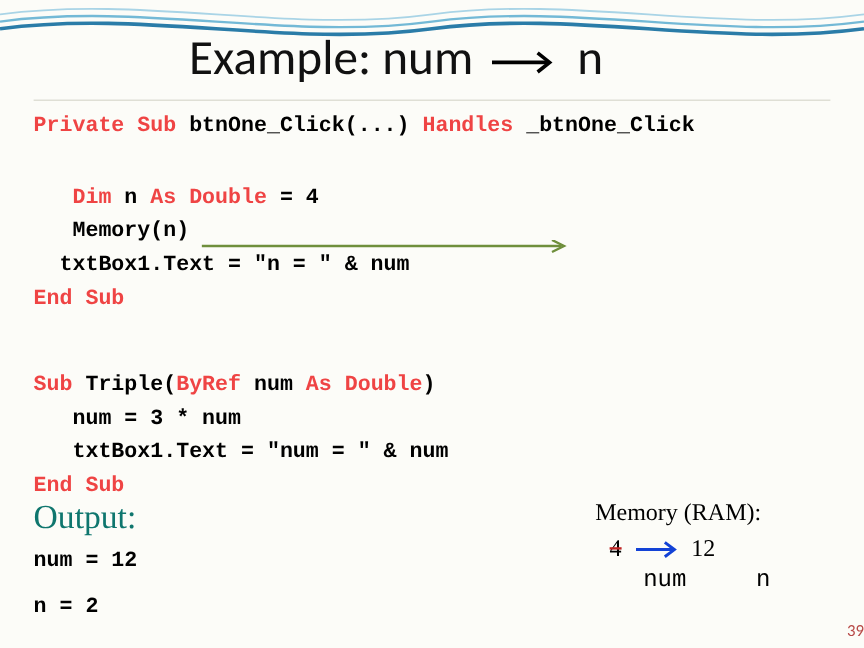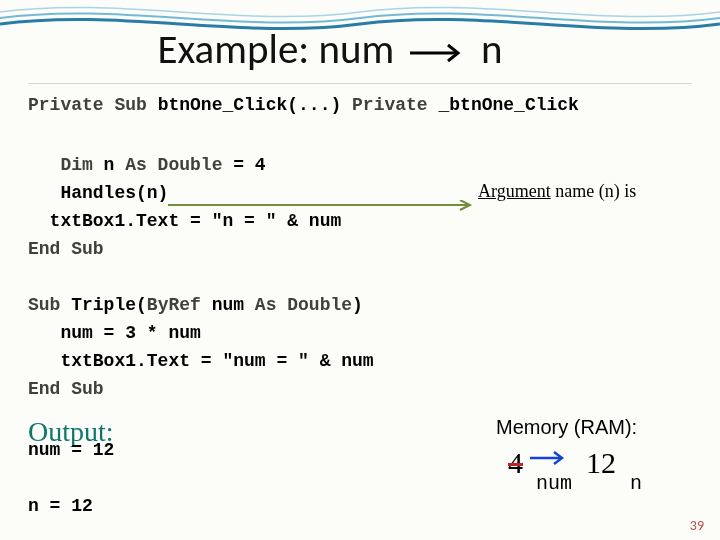--- a/index.html
+++ b/index.html
@@ -36,53 +36,53 @@
   .code {
     position: absolute;
     left: 28px;
     font-family: "Courier New", monospace;
     font-size: 18px;
     font-weight: bold;
     line-height: 1.55;
     color: #000;
     white-space: pre;
   }
-  .kw { color: #404040; }
+  .kw { color: #ef4444; }
   .line1 { top: 92px; }
   .block1 { top: 152px; }
-  .block2 { top: 292px; }
+  .block2 { top: 308px; }
   .callout {
     position: absolute;
     top: 180px; left: 478px; width: 230px;
     font-family: "Times New Roman", serif;
     font-size: 18px;
     text-align: justify;
     line-height: 1.25;
   }
   .callout .u { text-decoration: underline; }
   .callout-arrow-svg { position:absolute; top:200px; left:168px; pointer-events:none; }
   .output-heading {
     position: absolute;
     top: 416px; left: 28px;
     font-family: "Times New Roman", serif;
     font-size: 28px;
     color: #0f766e;
   }
-  .output-line1 { position:absolute; top:440px; left:28px; font-family:"Courier New",monospace; font-size:18px; font-weight:bold; }
+  .output-line1 { position:absolute; top:458px; left:28px; font-family:"Courier New",monospace; font-size:18px; font-weight:bold; }
   .output-line2 { position:absolute; top:496px; left:28px; font-family:"Courier New",monospace; font-size:18px; font-weight:bold; }
   .mem-heading {
     position:absolute; top:416px; left:496px;
-    font-family:Liberation Sans, sans-serif; font-size:20px;
+    font-family:Liberation Serif, serif; font-size:20px;
   }
-  .mem-row1 { position:absolute; top:446px; left:508px; font-family:"Times New Roman",serif; font-size:30px; }
+  .mem-row1 { position:absolute; top:446px; left:508px; font-family:"Times New Roman",serif; font-size:20px; }
   .mem-row1 .strike { text-decoration: line-through; text-decoration-color: #c02424; }
   .mem-row2 { position:absolute; top:472px; left:508px; font-family:Liberation Mono, monospace; font-size:20px;margin-left:28px; }
   .mem-arrow-svg { position:absolute; top:448px; left:530px; pointer-events:none; }
   .pagenum {
-    position:absolute; bottom:6px; right:16px;
+    position:absolute; bottom:6px; right:0;
     font-family:Calibri,Arial,sans-serif; font-size:14px; color:#b84a48;
   }
 </style>
 </head>
 <body>
 
 <svg class="wave-container" viewBox="0 0 720 40" preserveAspectRatio="none">
   <path d="M0,18 C120,2 240,34 360,18 C480,2 600,34 720,18" stroke="#73b9d6" stroke-width="2" fill="none"></path>
   <path d="M0,24 C120,8 240,40 360,24 C480,8 600,40 720,24" stroke="#2a7ca8" stroke-width="3" fill="none"></path>
   <path d="M0,12 C120,-4 240,28 360,12 C480,-4 600,28 720,12" stroke="#a9d4e6" stroke-width="1.5" fill="none"></path>
@@ -92,44 +92,43 @@
   <span>Example: num</span>
   <svg class="arrow-svg" width="56" height="20" viewBox="0 0 56 20">
     <line x1="0" y1="10" x2="46" y2="10" stroke="#000" stroke-width="3"></line>
     <polyline points="38,2 48,10 38,18" stroke="#000" stroke-width="3" fill="none"></polyline>
   </svg>
   <span>n</span>
 </div>
 
 <div class="divider"></div>
 
-<div class="code line1"><span class="kw">Private Sub</span><span> btnOne_Click(...) </span><span class="kw">Private</span><span> _btnOne_Click</span></div>
+<div class="code line1"><span class="kw">Private Sub</span><span> btnOne_Click(...) </span><span class="kw">Handles</span><span> _btnOne_Click</span></div>
 
 <div class="code block1"><span class="kw">   Dim</span><span> n </span><span class="kw">As Double</span><span> = 4</span>
-<span>   Handles(n)</span>
+<span>   Memory(n)</span>
 <span>  txtBox1.Text = "n = " &amp; num</span>
 <span class="kw">End Sub</span></div>
 
 <svg class="callout-arrow-svg" width="320" height="30">
   <line x1="0" y1="5" x2="300" y2="5" stroke="#6f8f3c" stroke-width="2"></line>
   <polyline points="292,0 302,5 292,10" stroke="#6f8f3c" stroke-width="2" fill="none"></polyline>
 </svg>
 
 <div class="callout">
-  <div><span class="u">Argument</span><span> name (n) is</span></div>
 </div>
 
 <div class="code block2"><span class="kw">Sub</span><span> Triple(</span><span class="kw">ByRef</span><span> num </span><span class="kw">As Double</span><span>)</span>
 <span>   num = 3 * num</span>
 <span>   txtBox1.Text = "num = " &amp; num</span>
 <span class="kw">End Sub</span></div>
 
 <div class="output-heading">Output:</div>
 <div class="output-line1">num = 12</div>
-<div class="output-line2">n = 12</div>
+<div class="output-line2">n = 2</div>
 
 <div class="mem-heading">Memory (RAM):</div>
 <div class="mem-row1">
   <span class="strike">4</span>
   <span style="display:inline-block;width:48px"></span>
   <span>12</span>
 </div>
 <svg class="mem-arrow-svg" width="40" height="20">
   <line x1="0" y1="10" x2="30" y2="10" stroke="#1342d6" stroke-width="2.5"></line>
   <polyline points="24,4 32,10 24,16" stroke="#1342d6" stroke-width="2.5" fill="none"></polyline>

